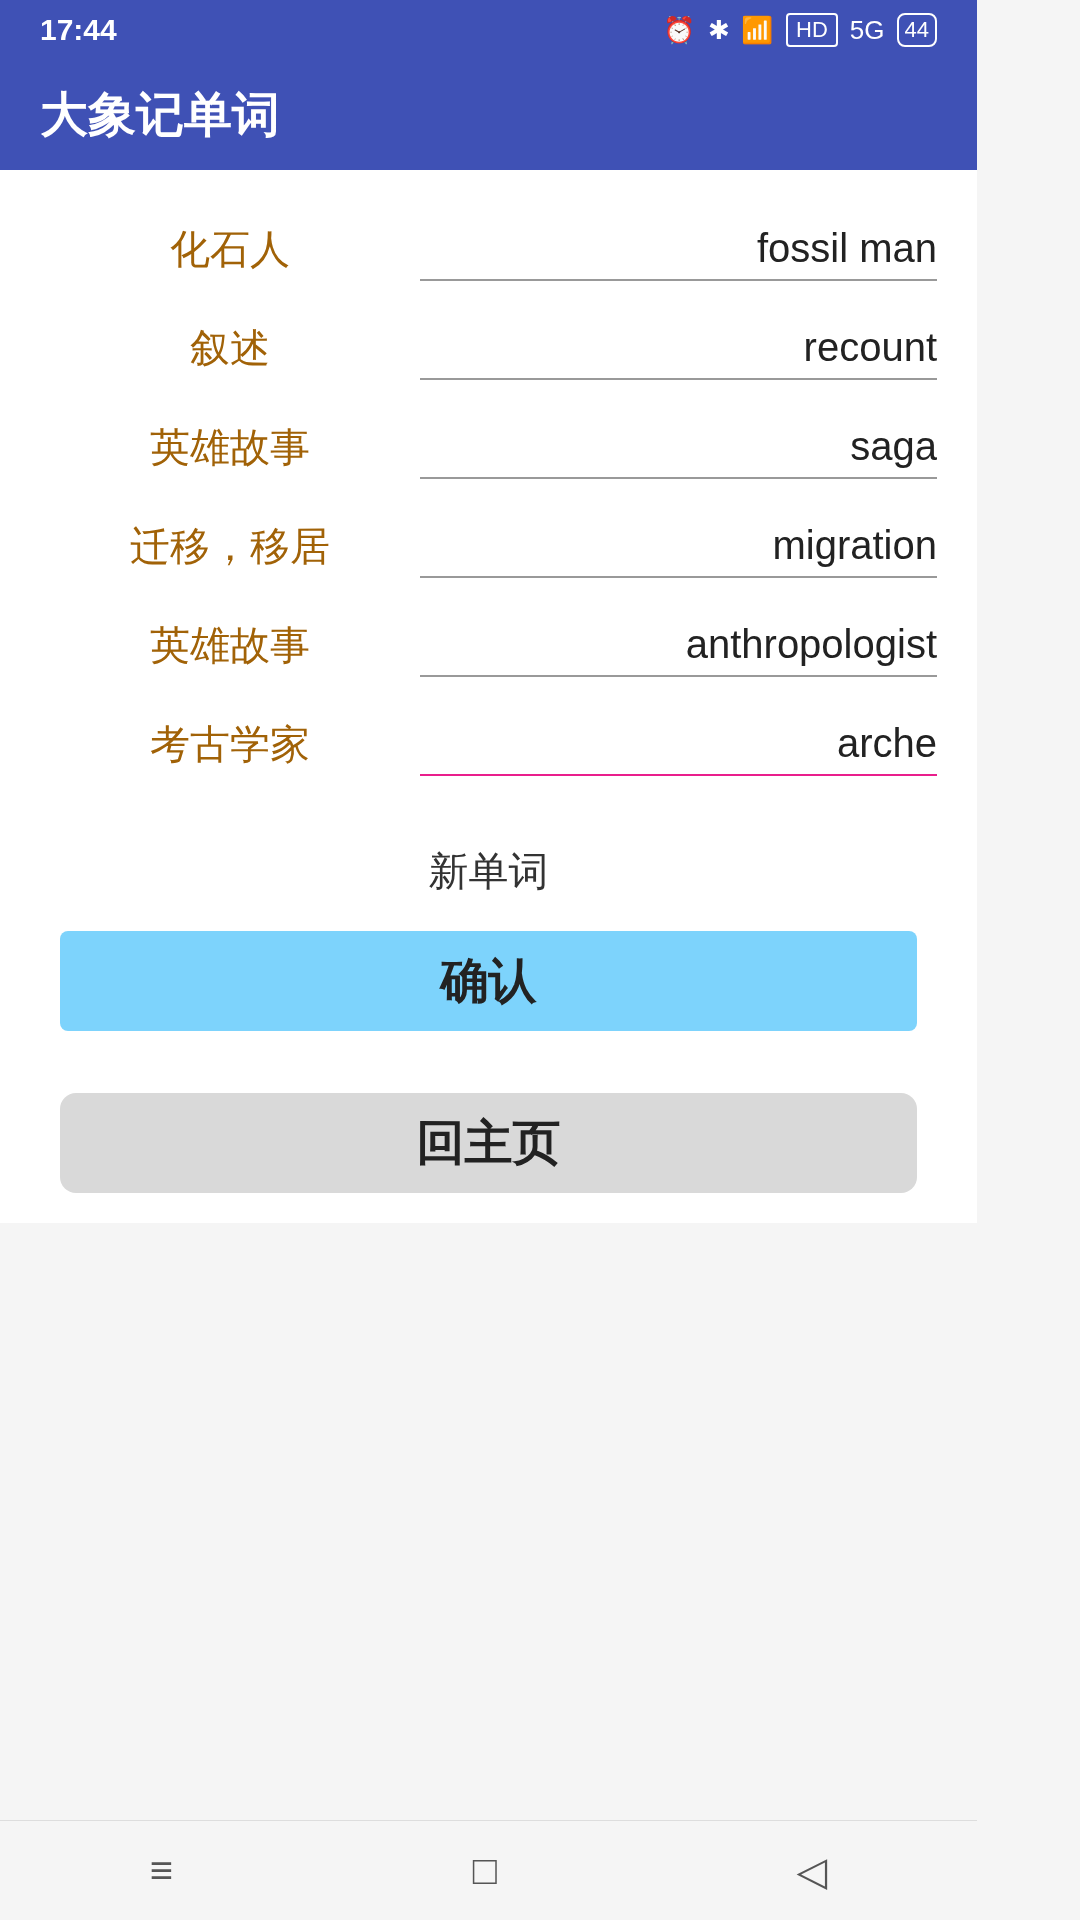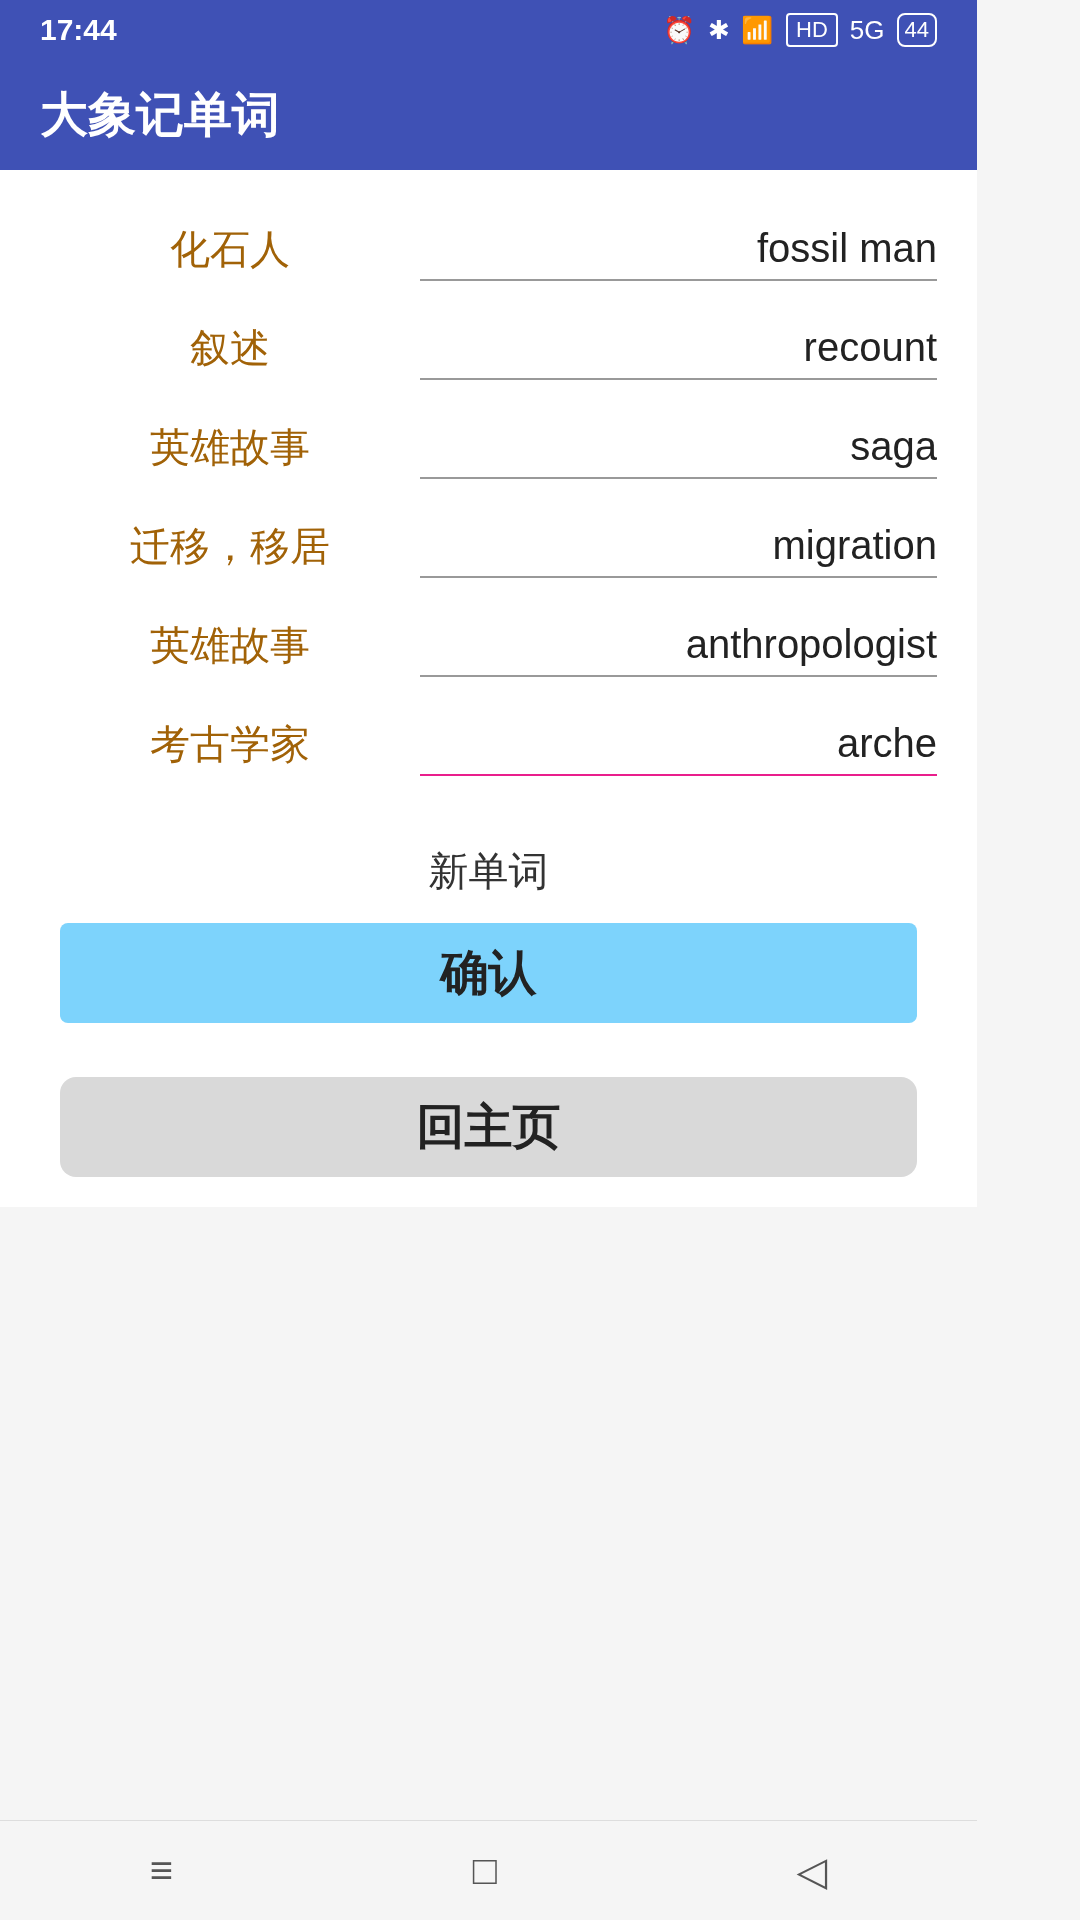--- a/index.html
+++ b/index.html
@@ -110,21 +110,21 @@
     .english-input.active-input {
       border-bottom: 2px solid #e91e8c;
     }
 
     
     .new-word-section {
       margin-top: 50px;
       display: flex;
       flex-direction: column;
       align-items: center;
-      gap: 24px;
+      gap: 32px;
       padding: 0 20px;
     }
 
     .new-word-label {
       font-size: 40px;
       color: #333;
     }
 
     .confirm-btn {
       width: 100%;

